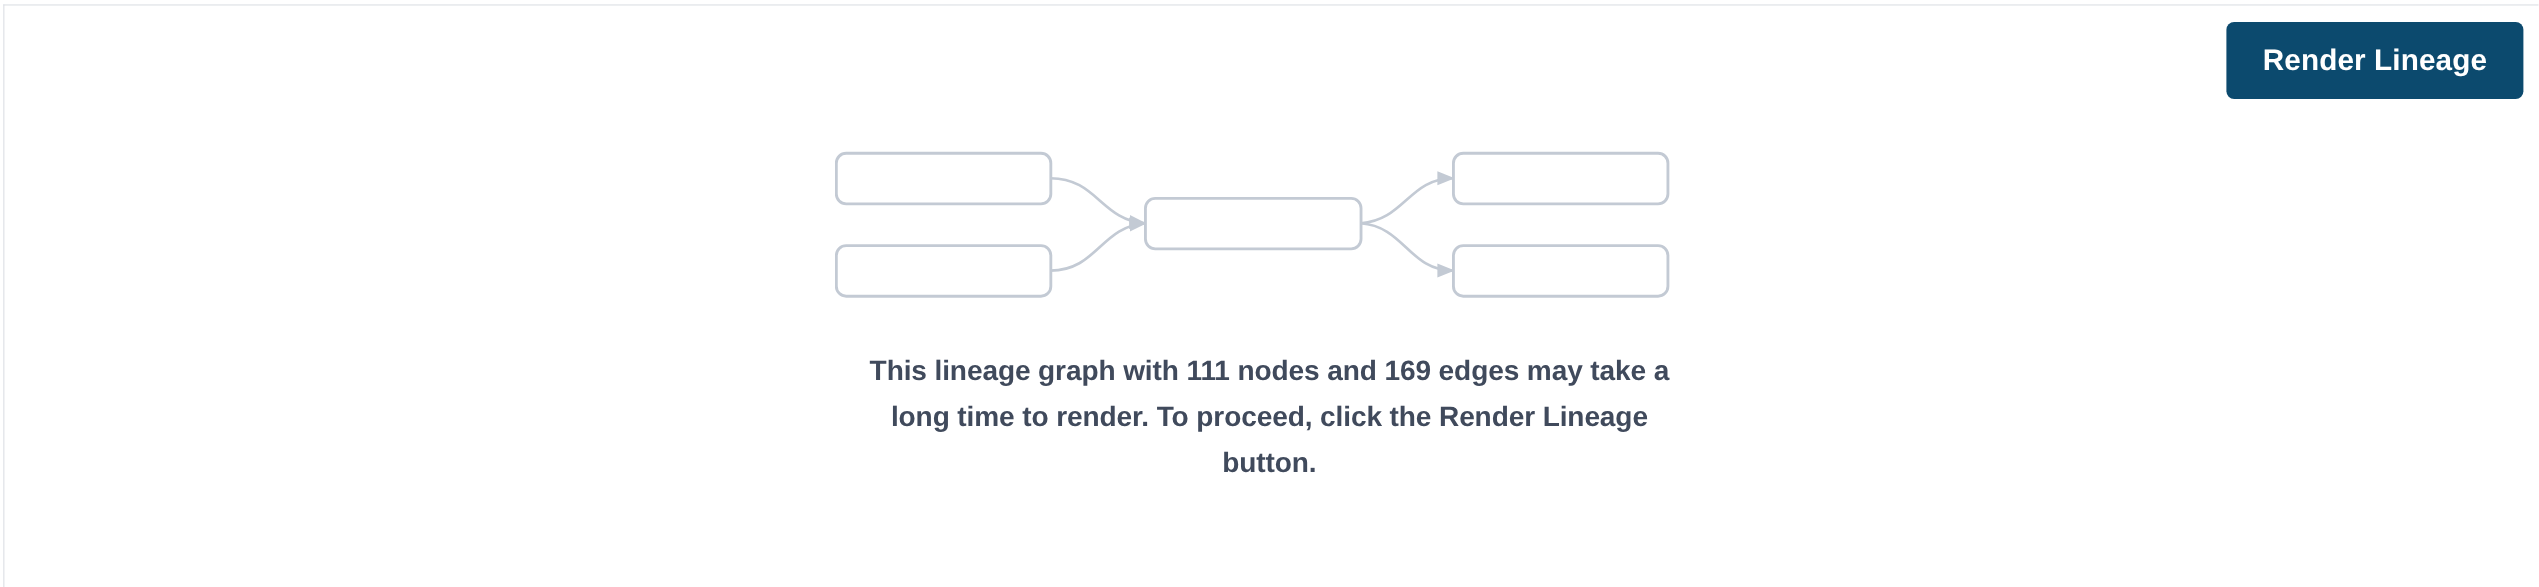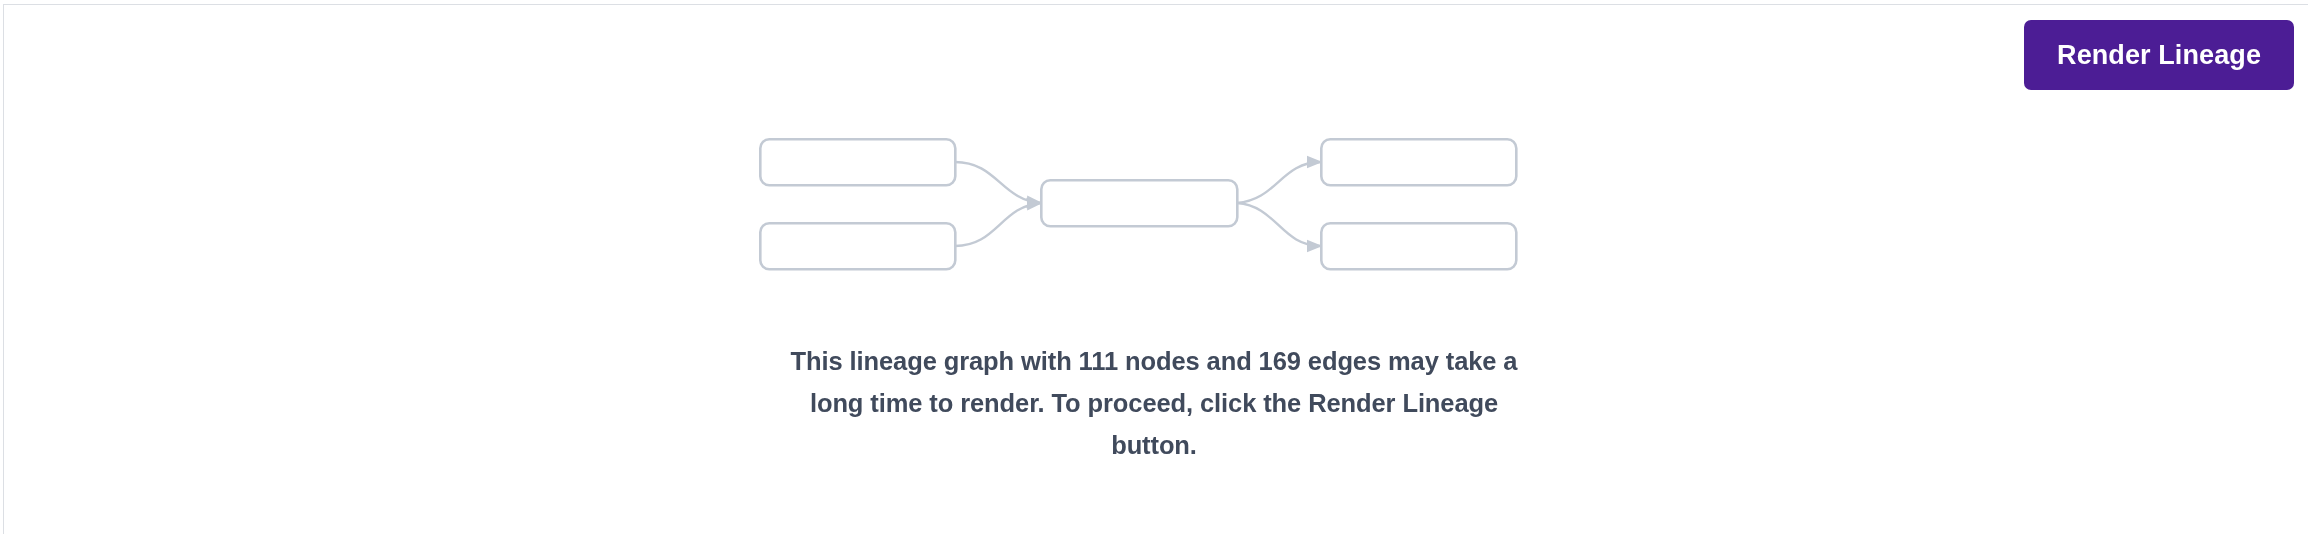--- a/index.html
+++ b/index.html
@@ -50,21 +50,21 @@
     align-items: center;
   }
   .render-button {
     display: inline-flex;
     align-items: center;
     justify-content: center;
     height: 70px;
     padding: 0 33px;
     border: none;
     border-radius: 7px;
-    background: #4c1d95;
+    background: #0c4a6e;
     color: #ffffff;
     font-family: "Liberation Sans", sans-serif;
     font-size: 27px;
     font-weight: bold;
     letter-spacing: 0.1px;
     cursor: pointer;
     white-space: nowrap;
     margin-left: 35px;
   }
 
@@ -82,21 +82,20 @@
     pointer-events: none;
   }
   .empty-inner {
     width: 790px;
     margin-left: 0px;
     margin-top: 128px;
     display: flex;
     flex-direction: column;
     align-items: center;
     pointer-events: auto;
-    gap: 24px;
   }
 
   .lineage-illustration {
     display: block;
     width: 790px;
     height: 150px;
   }
 
   .empty-message {
     width: 770px;

